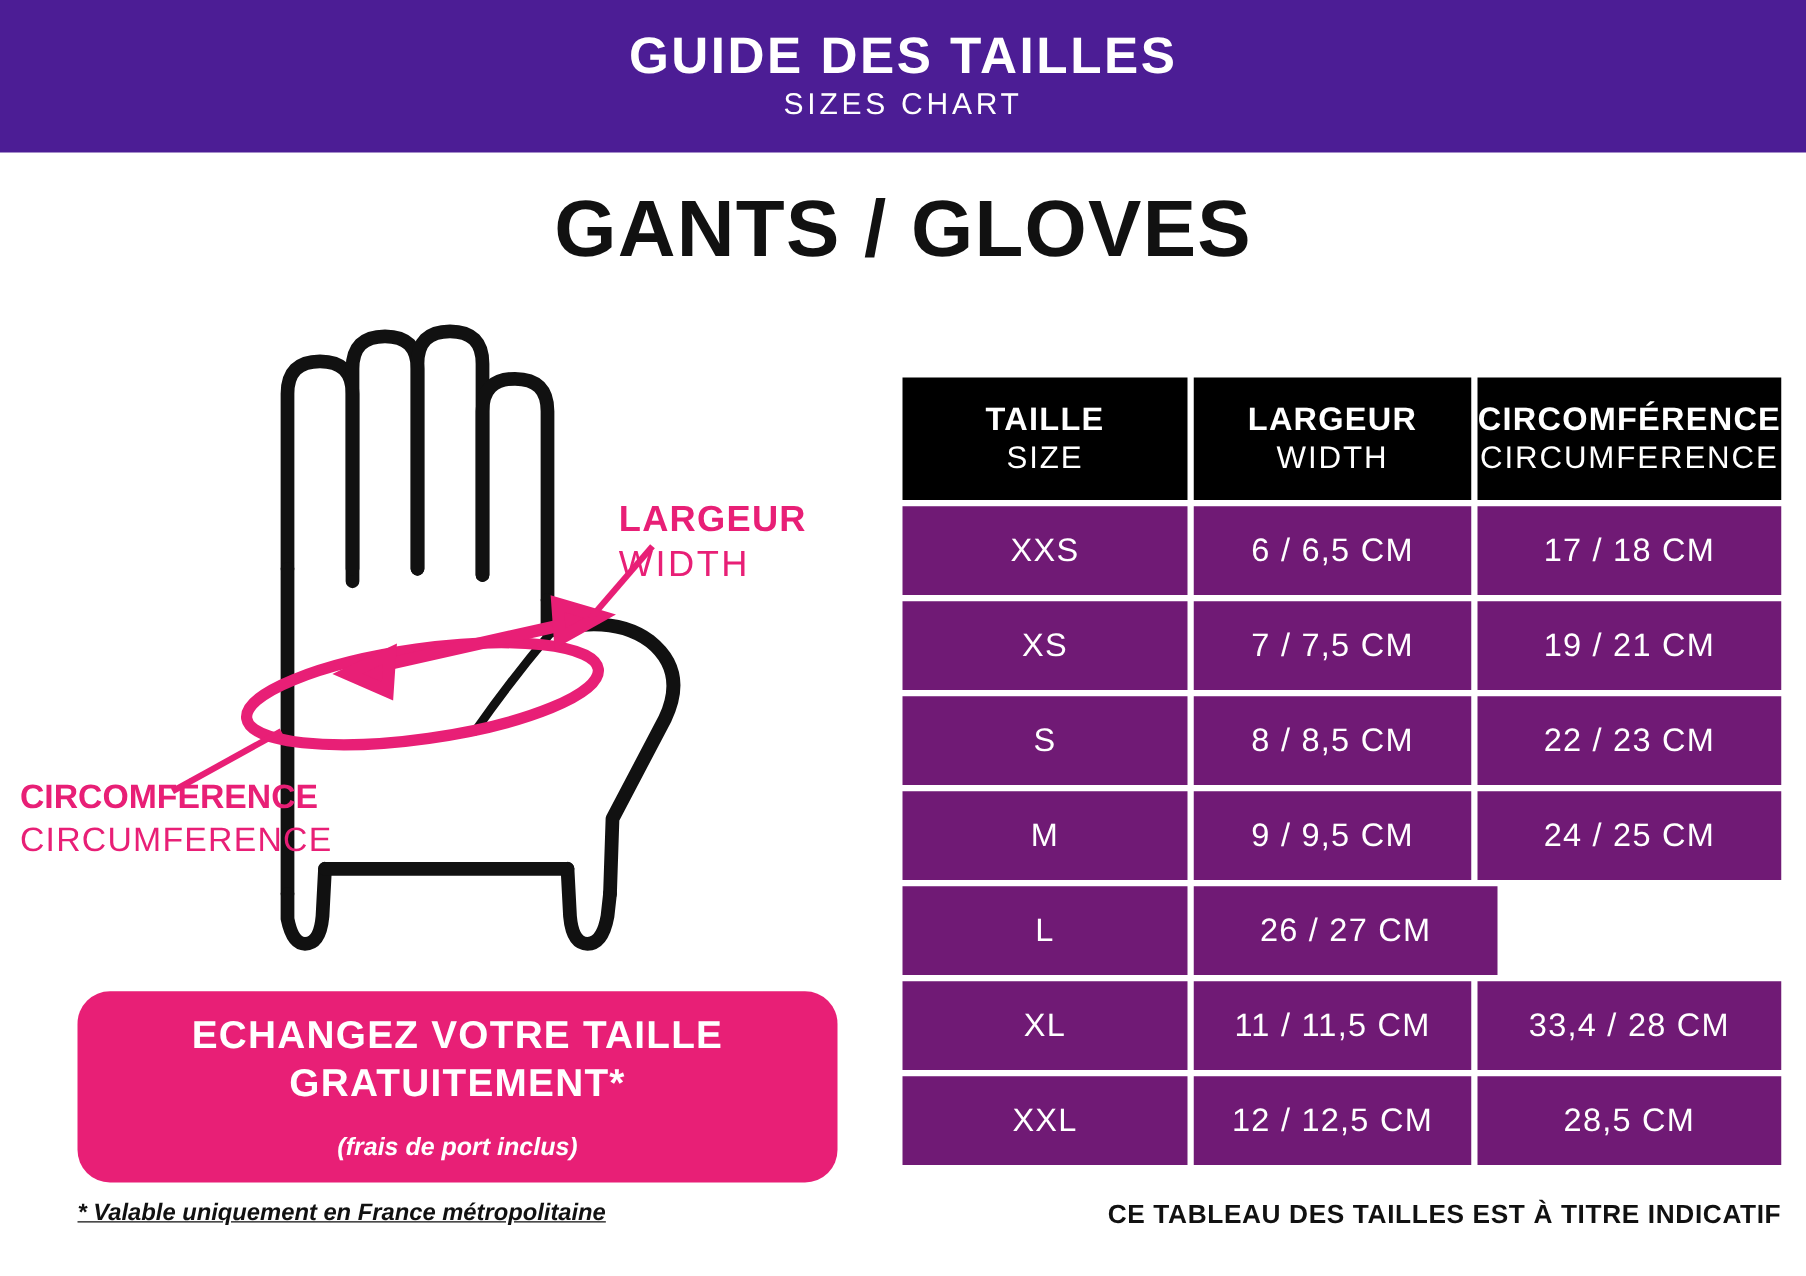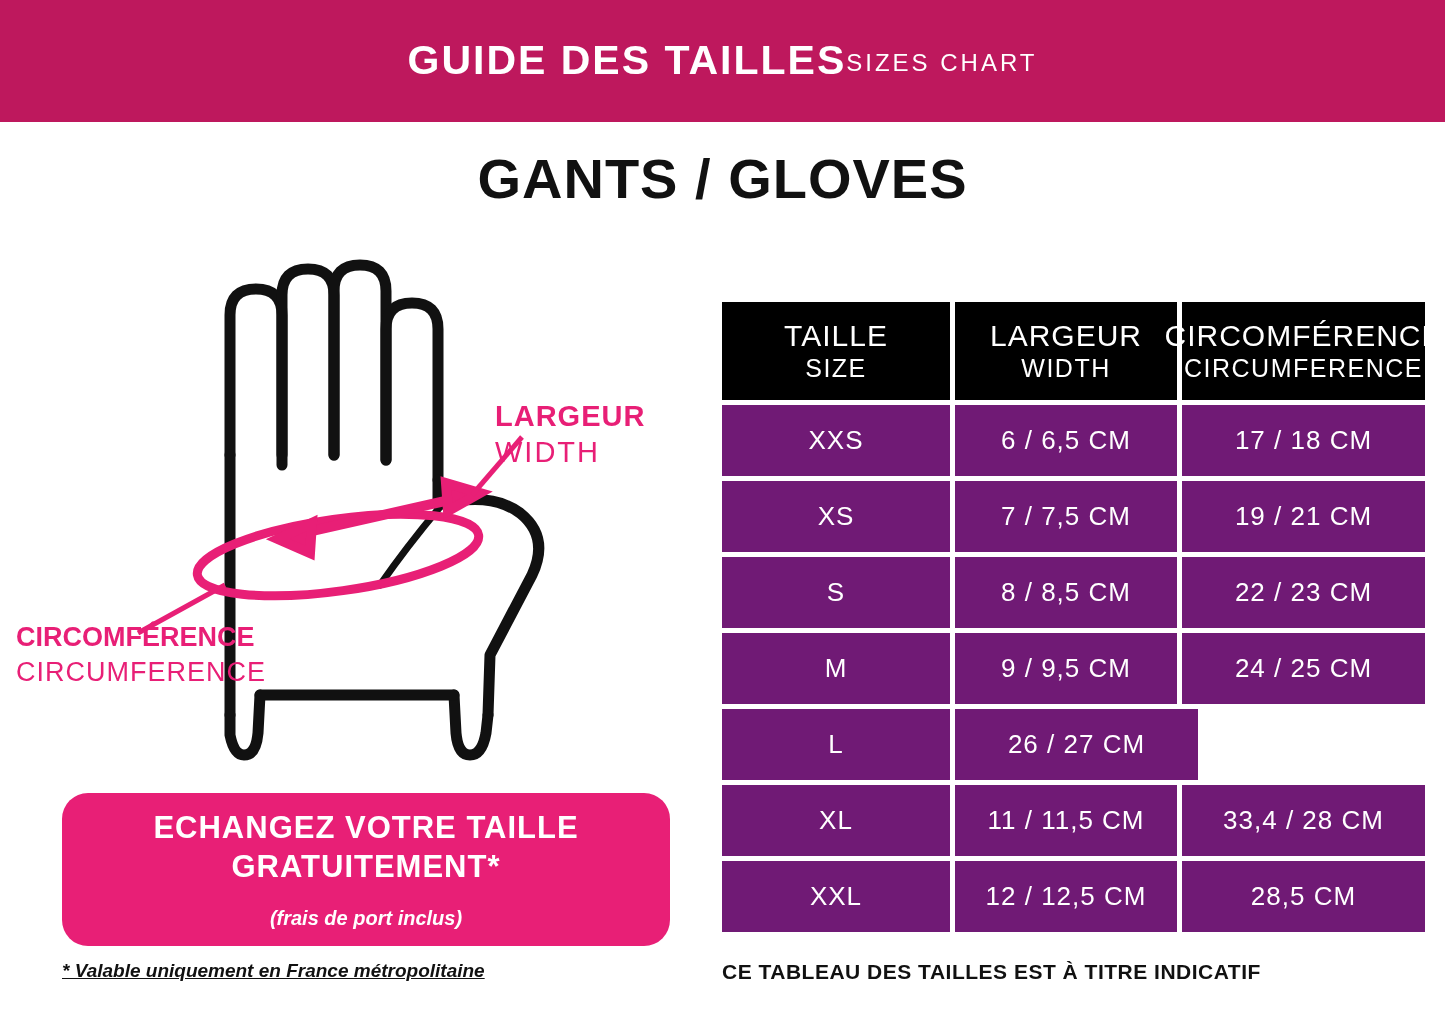--- a/index.html
+++ b/index.html
@@ -16,23 +16,23 @@
     height: 1021px;
     background: #ffffff;
   }
 
   
   .header {
     position: absolute;
     left: 0; top: 0;
     width: 1445px;
     height: 122px;
-    background: #be185d;
+    background: #4c1d95;
     display: flex;
-    flex-direction: row;
+    flex-direction: column;
     align-items: center;
     justify-content: center;
   }
   .header-title {
     color: #ffffff;
     font-size: 41px;
     font-weight: bold;
     letter-spacing: 2px;
     line-height: 1.05;
   }
@@ -44,21 +44,21 @@
     line-height: 1.2;
     margin-top: 4px;
   }
 
   
   .main-title {
     position: absolute;
     left: 0; top: 146px;
     width: 1445px;
     text-align: center;
-    font-size: 56px;
+    font-size: 64px;
     font-weight: bold;
     letter-spacing: 1px;
     color: #111111;
   }
 
   
   .illus {
     position: absolute;
     left: 20px; top: 255px;
     width: 690px;
@@ -149,42 +149,42 @@
   }
   .c-size  { width: 228px; }
   .c-width { width: 222px; }
   .c-circ  { width: 243px; }
 
   .head .cell {
     background: #000000;
     height: 98px;
   }
   .head .h1 {
-    font-size: 30px;
-    font-weight: normal;
+    font-size: 26px;
+    font-weight: bold;
     letter-spacing: 1px;
     line-height: 1.15;
   }
   .head .h2 {
     font-size: 25px;
     font-weight: normal;
     letter-spacing: 1.5px;
     line-height: 1.2;
   }
   .body .cell {
     background: #701a75;
     height: 71px;
     font-size: 26px;
     letter-spacing: 1px;
   }
   .table-note {
     position: absolute;
     left: 722px; top: 960px;
     width: 703px;
-    text-align: left;
+    text-align: right;
     font-size: 21px;
     font-weight: bold;
     color: #111111;
     letter-spacing: 0.5px;
   }
 </style>
 </head>
 <body>
 
 <div class="page">

